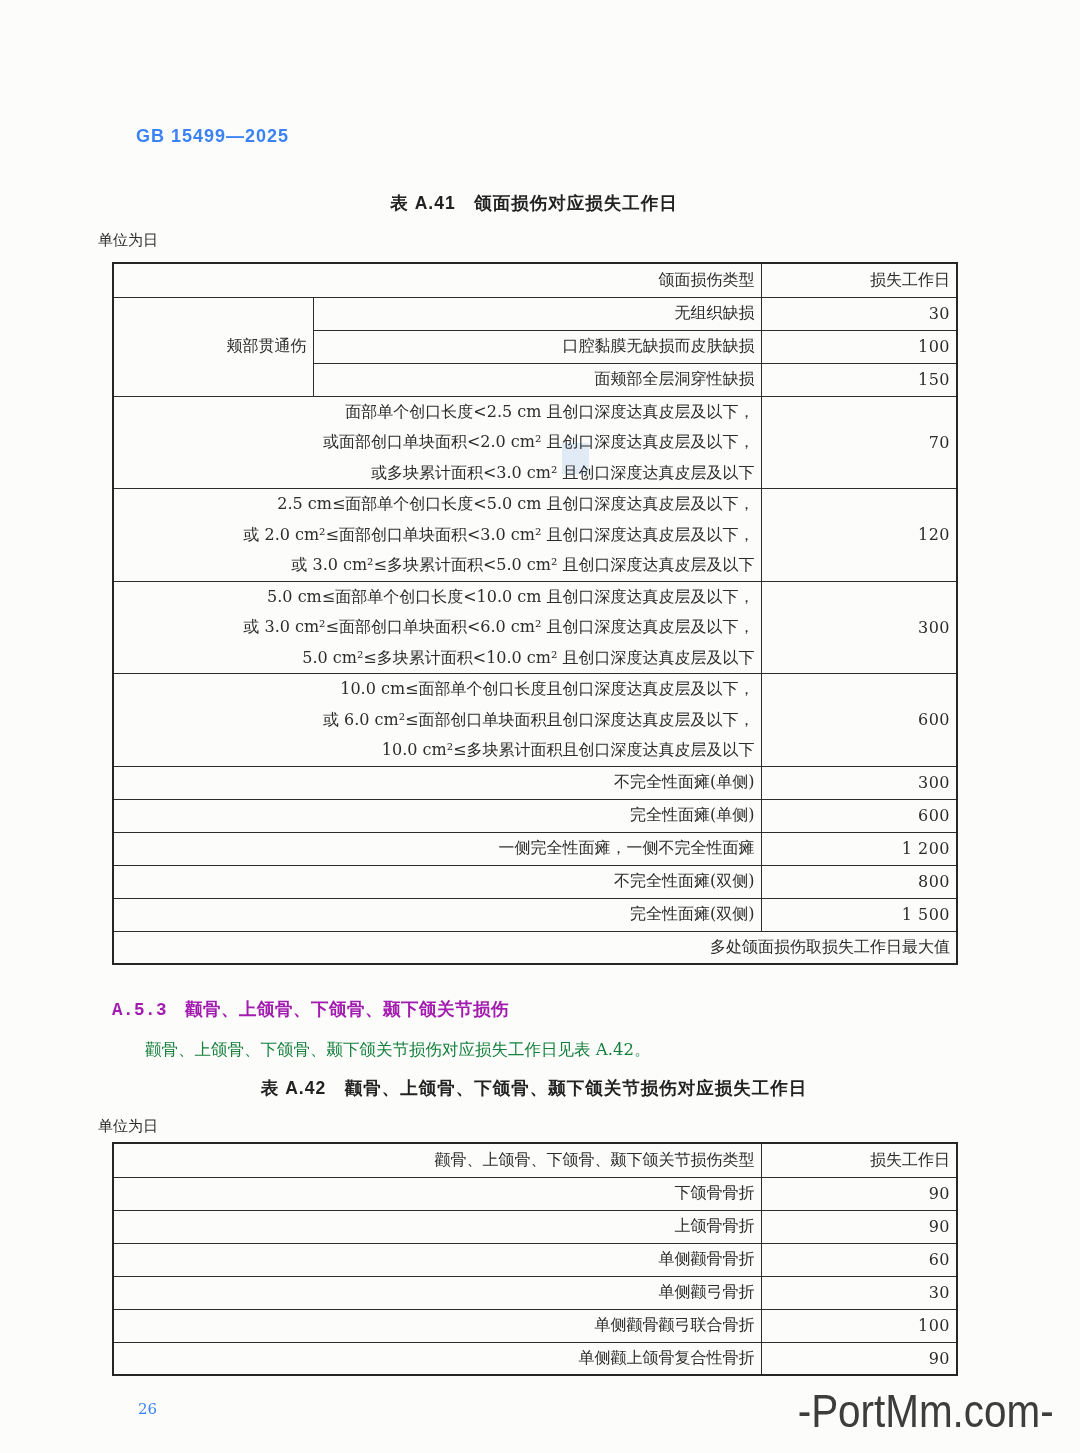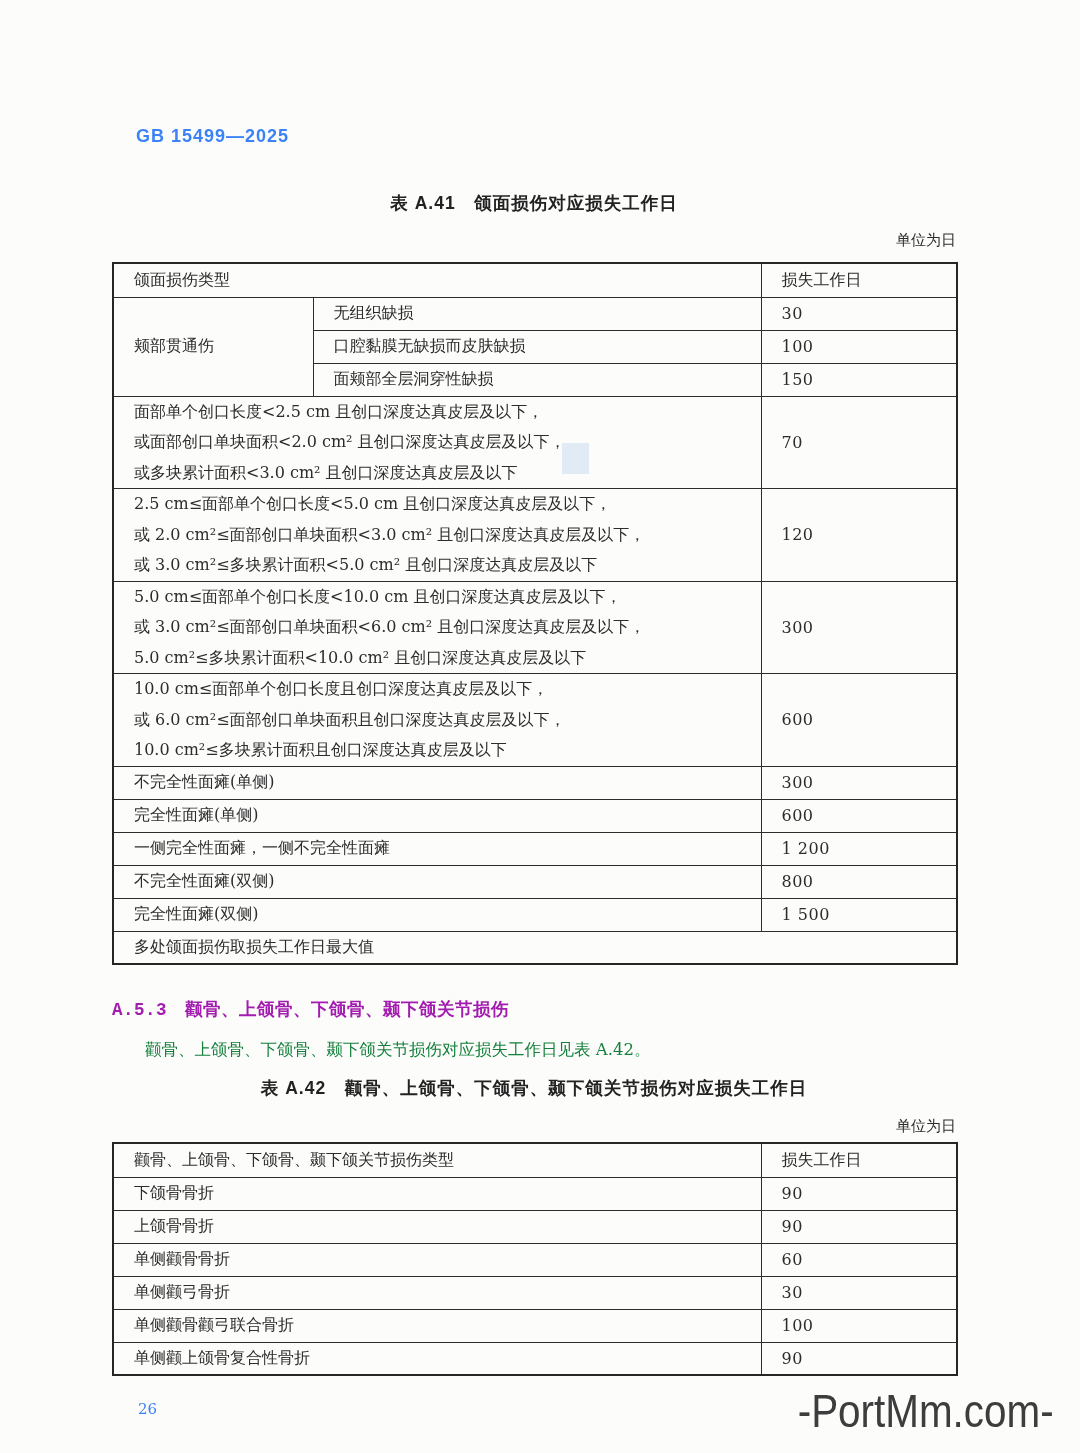--- a/index.html
+++ b/index.html
@@ -30,48 +30,47 @@
     font-family: "Liberation Sans", "DejaVu Sans", sans-serif;
     font-weight: bold;
     font-size: 17.5px;
     color: #222;
     letter-spacing: 1px;
   }
   .t41-title { top: 191px; }
   .t42-title { top: 1076px; }
   .unit-label {
     position: absolute;
-    left: 112px; width: 844px;
-    text-align: right;
+    left: 98px; width: 844px;
     font-size: 15px;
     color: #2c2c2c;
     font-family: Liberation Mono, monospace;
   }
   .t41-unit { top: 231px; }
   .t42-unit { top: 1117px; }
 
   table.std {
     position: absolute;
     left: 112px;
     width: 844px;
     border-collapse: collapse;
     table-layout: fixed;
     border: 2px solid #262626;
     background: transparent;
   }
   .t41 { top: 262px; }
   .t42 { top: 1142px; }
   table.std td, table.std th {
     border: 1.5px solid #2d2d2d;
-    text-align: left;
+    text-align: right;
     vertical-align: middle;
     font-weight: normal;
     font-size: 16px;
     color: #2c2c2c;
-    padding: 0 20px;
+    padding: 0 6px;
   }
   tr.hdr td { height: 34px; }
   tr.sm td  { height: 33px; }
   tr.lg td  { height: 92px; }
   .num { font-size: 15.5px; letter-spacing: 0.5px; }
   .mlines div { line-height: 30.5px; font-size: 16px; }
   td.footnote {
     text-align: left;
     padding-left: 18px;
   }

